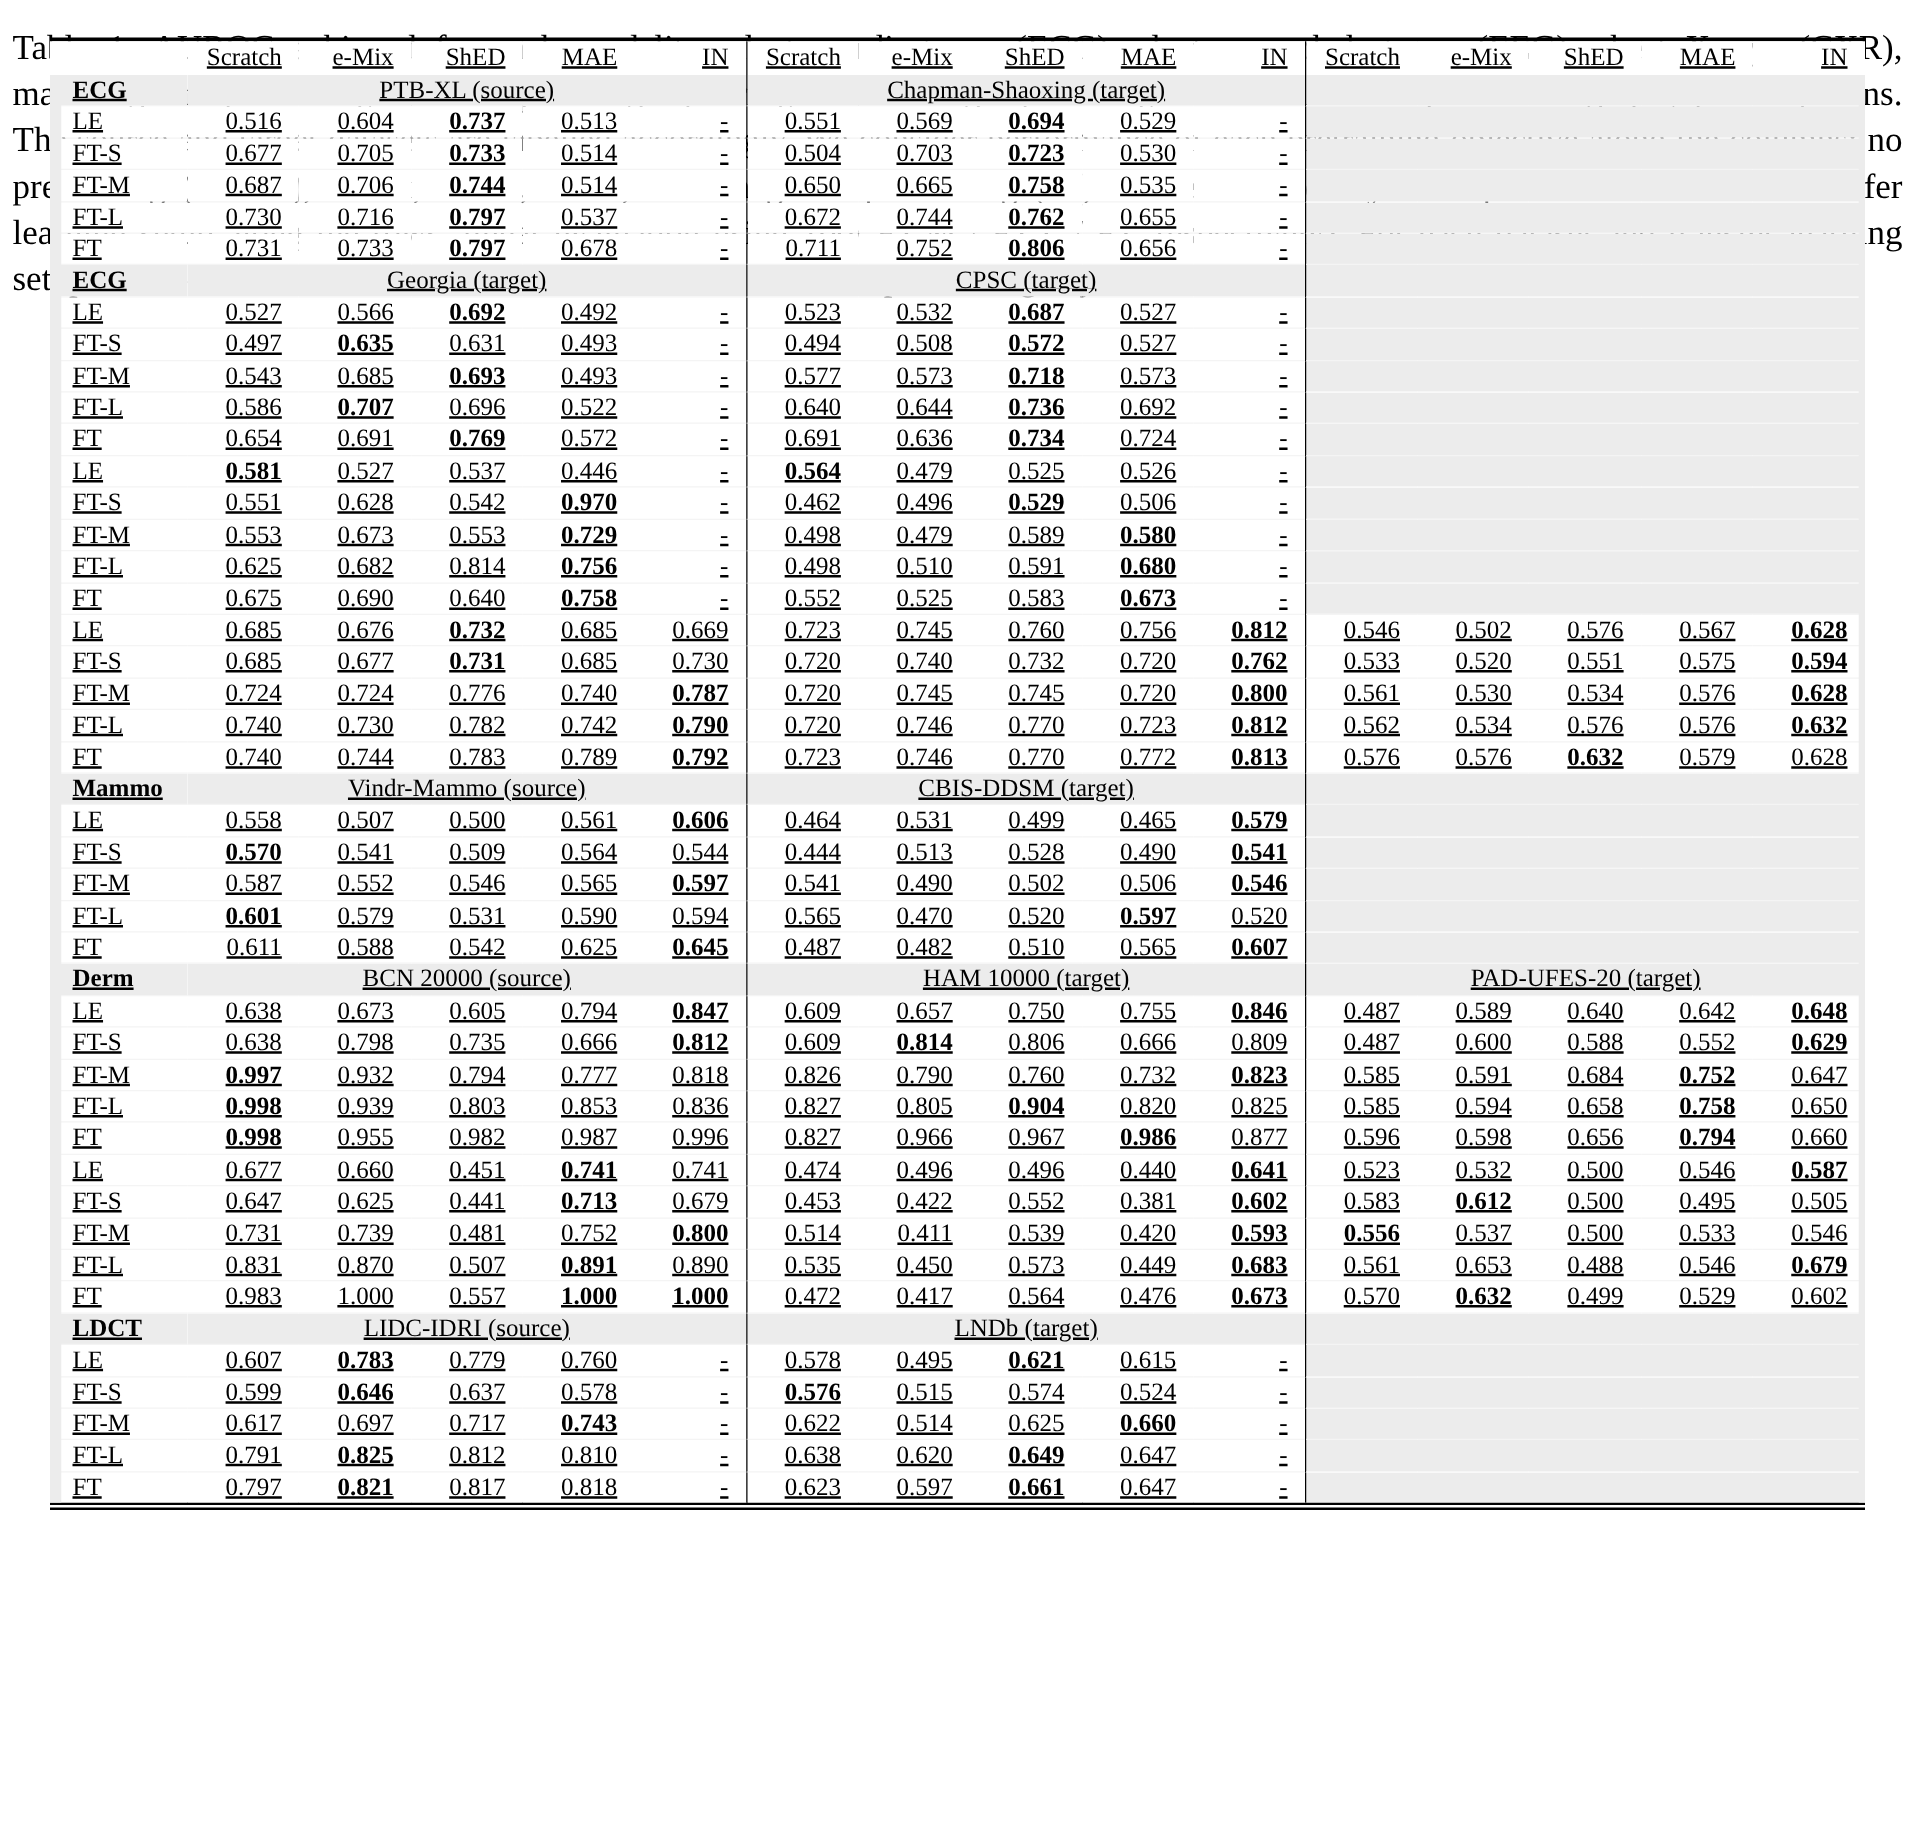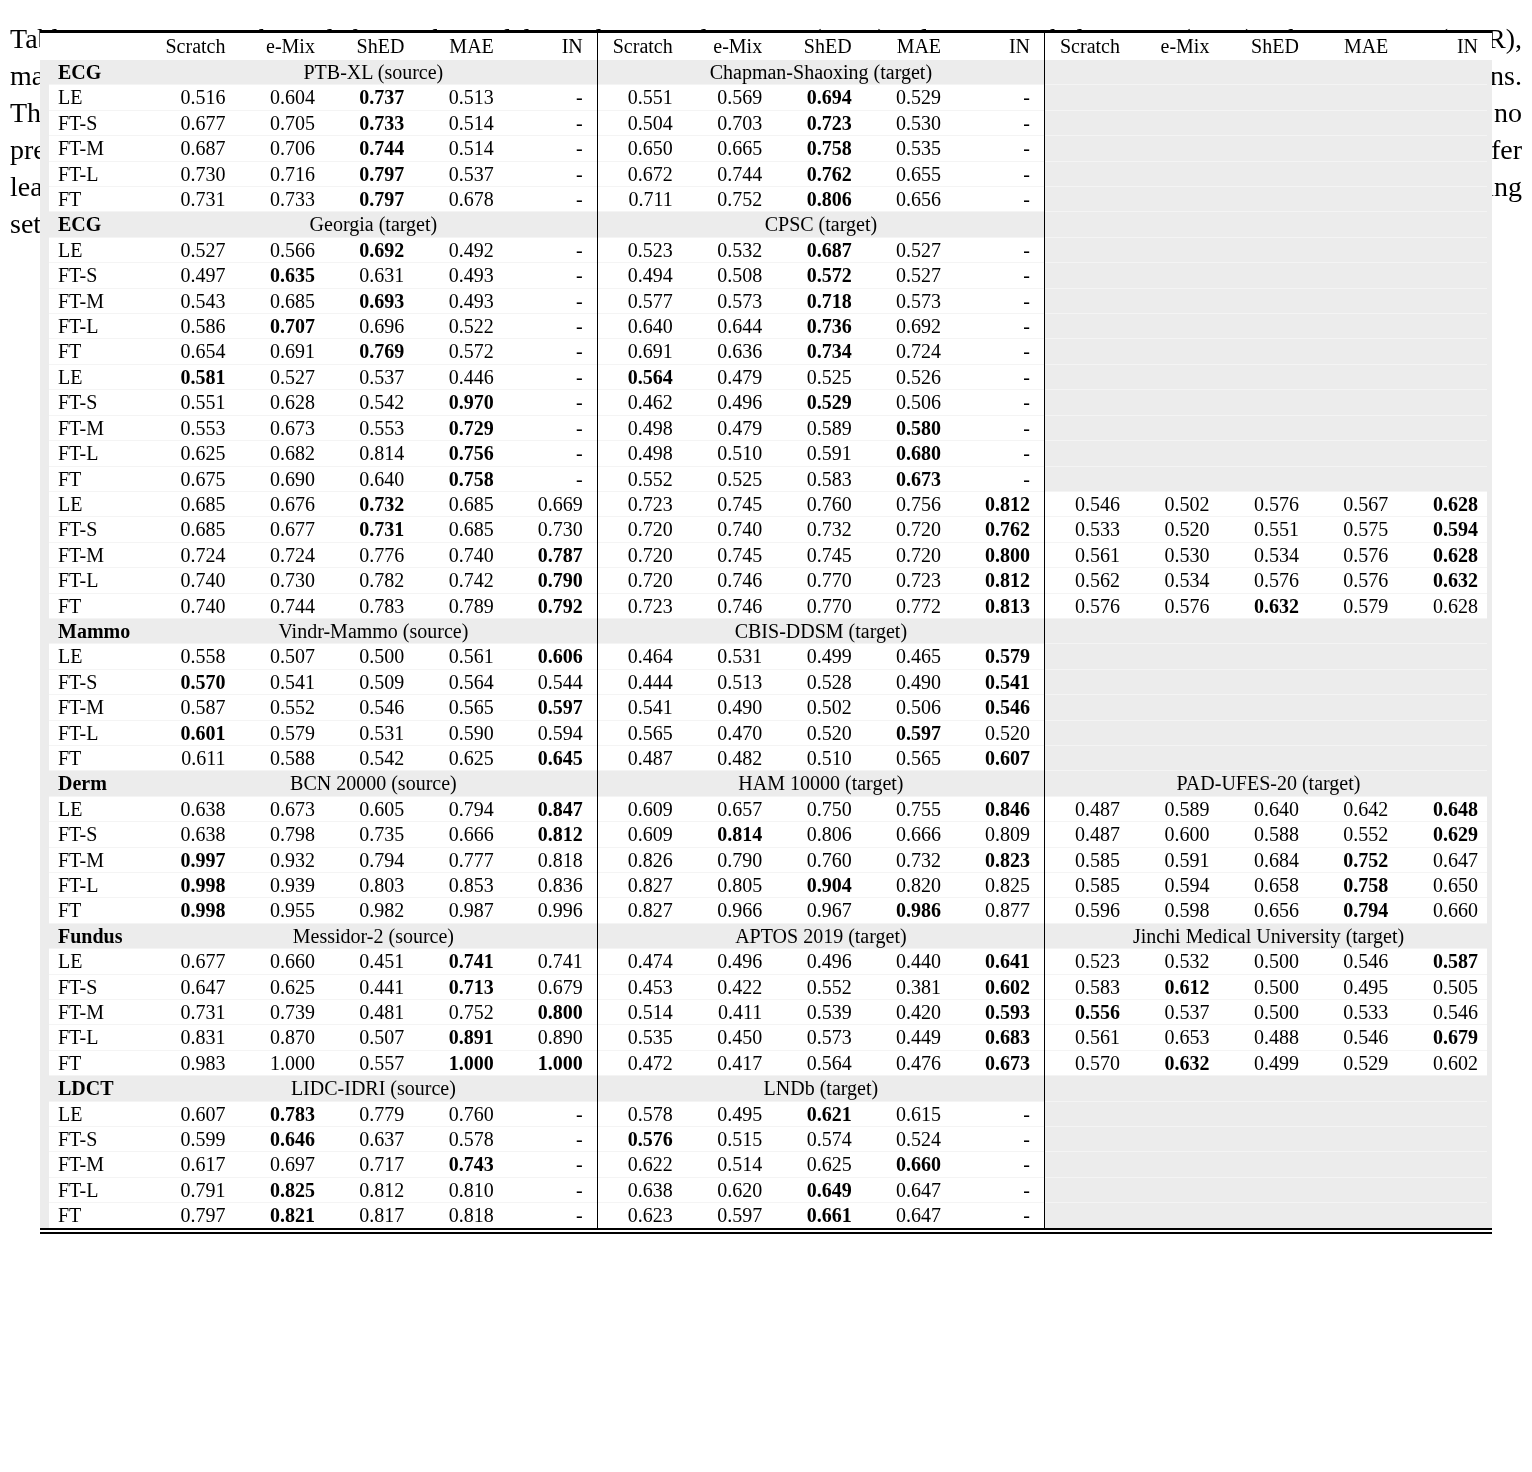--- a/index.html
+++ b/index.html
@@ -1,20 +1,20 @@
 <!DOCTYPE html>
 <html><head>
 <meta charset="utf-8">
 <style>
   html,body{margin:0;padding:0;background:#fff;}
   .page{position:relative;width:1532px;height:1472px;background:#fff;
         font-family:"Liberation Serif","DejaVu Serif",serif;color:#000;overflow:hidden;}
   .tablewrap{position:absolute;left:40px;top:30px;width:1452px;
              border-top:3px solid #000;border-bottom:6px double #000;}
-  table{border-collapse:collapse;width:100%;table-layout:fixed;}
+  table{border-collapse:collapse;width:100%;table-layout:fixed;text-decoration:underline;}
   thead td{font-size:20px;height:27px;line-height:27px;text-align:right;
            padding:0 14px 0 0;background:#fff;white-space:nowrap;}
   tbody td{font-size:20px;height:24.4px;line-height:24.4px;padding:0;
            white-space:nowrap;overflow:hidden;border-top:1px solid #f4f4f4;}
   tbody tr:first-child td{border-top:none;}
   td.lbl{text-align:left;padding-left:18px;background:#fff;}
   td.mod{font-weight:bold;background:#ececec;}
   td.title{text-align:center;background:#ececec;}
   td.block{background:#ececec;}
   td.val{text-align:right;padding-right:14px;background:#fff;}
@@ -550,26 +550,20 @@
             <td class="val">0.967</td>
             <td class="val b">0.986</td>
             <td class="val">0.877</td>
             <td class="val gstart">0.596</td>
             <td class="val">0.598</td>
             <td class="val">0.656</td>
             <td class="val b">0.794</td>
             <td class="val">0.660</td>
           </tr>
           <tr>
-            <td class="lbl mod">Fundus</td>
-            <td class="title" colspan="5">Messidor-2 (source)</td>
-            <td class="title gstart" colspan="5">APTOS 2019 (target)</td>
-            <td class="title gstart" colspan="5">Jinchi Medical University (target)</td>
-          </tr>
-          <tr>
             <td class="lbl">LE</td>
             <td class="val">0.677</td>
             <td class="val">0.660</td>
             <td class="val">0.451</td>
             <td class="val b">0.741</td>
             <td class="val">0.741</td>
             <td class="val gstart">0.474</td>
             <td class="val">0.496</td>
             <td class="val">0.496</td>
             <td class="val">0.440</td>

